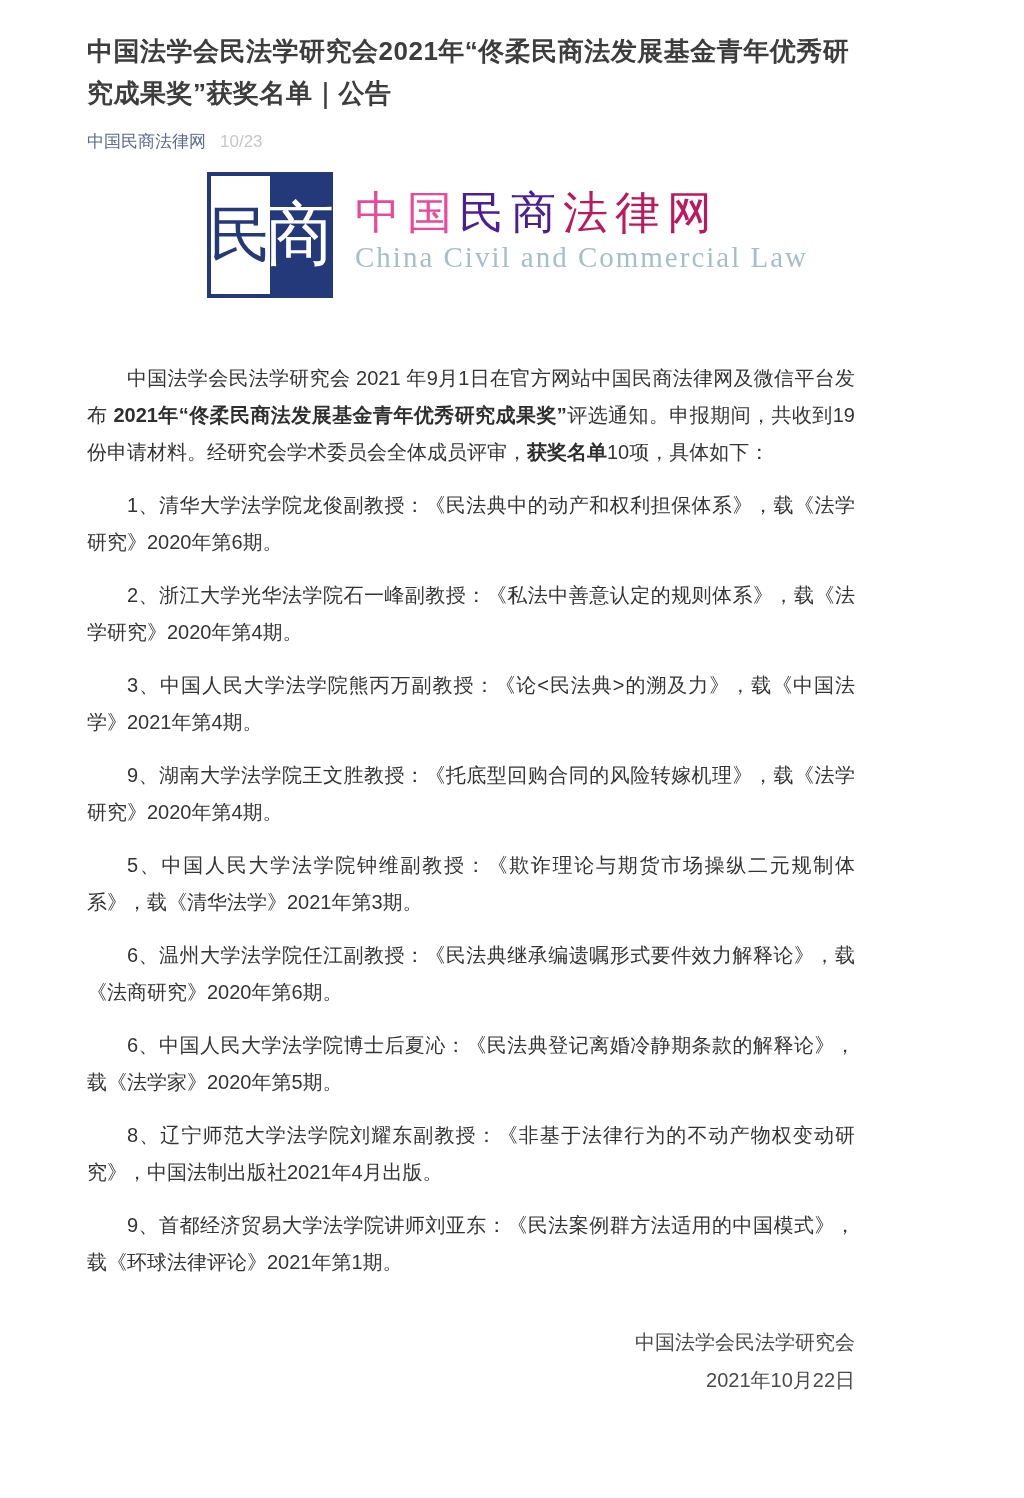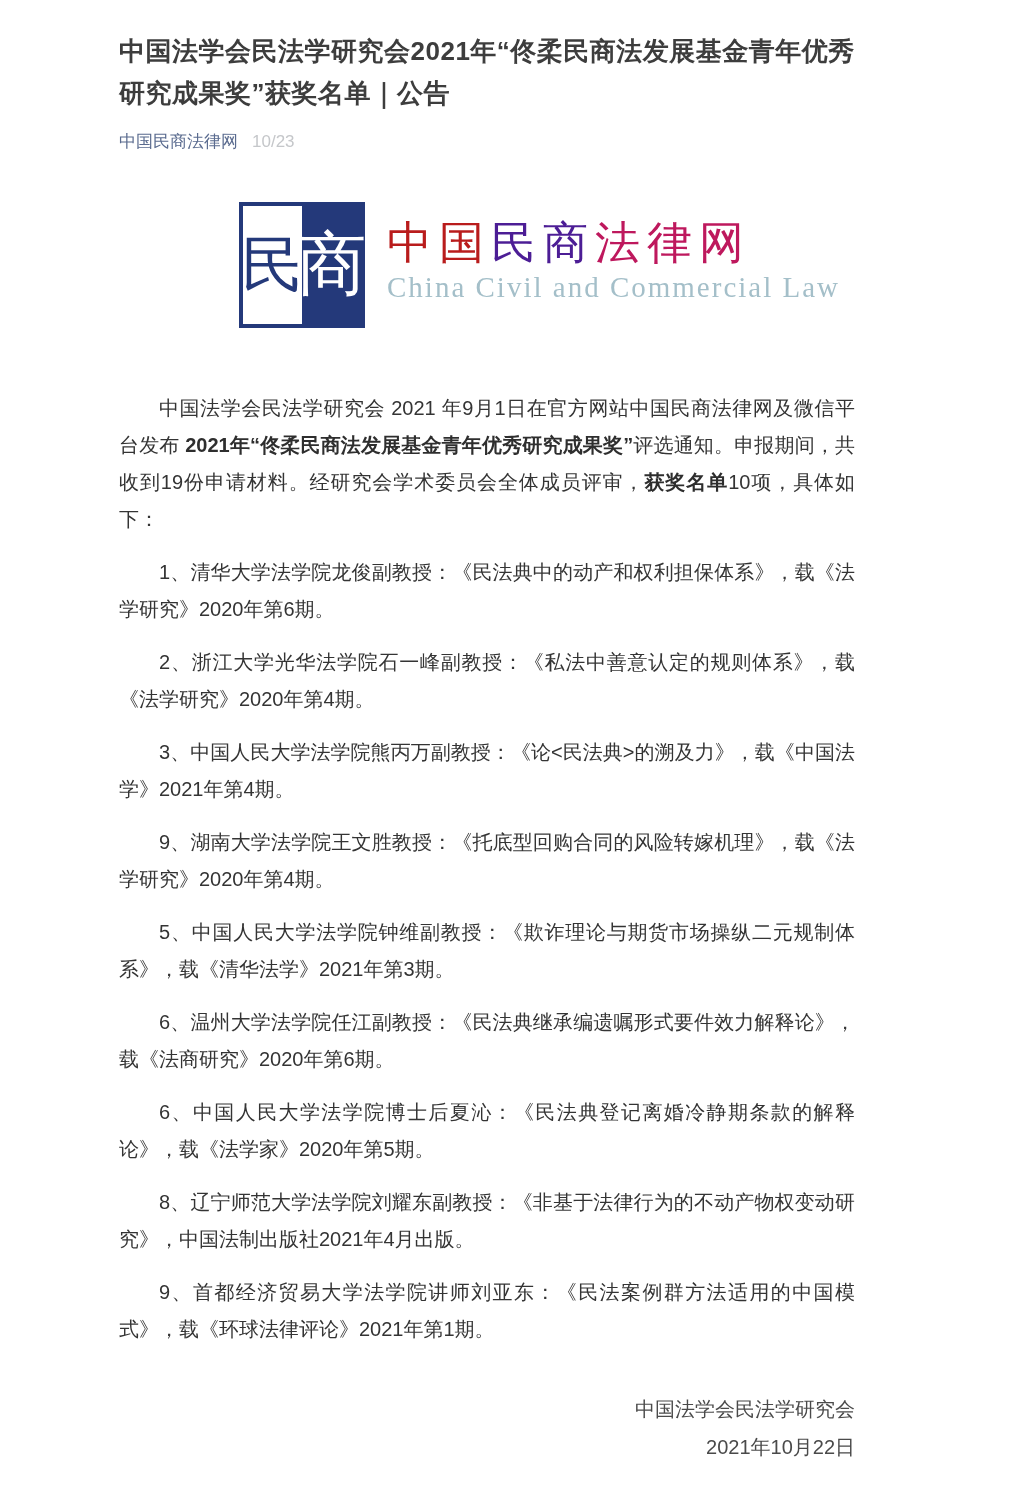--- a/index.html
+++ b/index.html
@@ -11,33 +11,33 @@
     width: 1024px;
     height: 1498px;
     overflow: hidden;
     font-family: "Liberation Sans", sans-serif;
     color: #333333;
   }
   .page {
     box-sizing: border-box;
     width: 1024px;
     height: 1368px;
-    padding: 30px 169px 0 119px;
+    padding: 30px 169px 0 87px;
     border-radius: 12px;
   }
   .title {
     margin: 0 0 16px 0;
     font-size: 26px;
     line-height: 42px;
     font-weight: 700;
     color: #3d3d3d;
     letter-spacing: 0.5px;
   }
   .byline {
-    margin: 0 0 48px 0;
+    margin: 0 0 18px 0;
     font-size: 17px;
     line-height: 24px;
   }
   .byline .source {
     color: #5a6b8f;
     margin-right: 14px;
     cursor: pointer;
   }
   .byline .date {
     color: #c5c7ca;
@@ -77,21 +77,21 @@
   }
   .logo-text {
     padding: 16px 0 0 22px;
   }
   .logo-name {
     font-size: 45px;
     line-height: 50px;
     letter-spacing: 7px;
     white-space: nowrap;
   }
-  .logo-name .n1 { color: #b91c1c; }
+  .logo-name .n1 { color: #ec4899; }
   .logo-name .n2 { color: #4c1d95; }
   .logo-name .n3 { color: #be185d; }
   .logo-tagline {
     margin-top: 4px;
     font-family: "Liberation Serif", serif;
     font-size: 29px;
     line-height: 30px;
     letter-spacing: 2px;
     color: #a4bfc9;
   }

